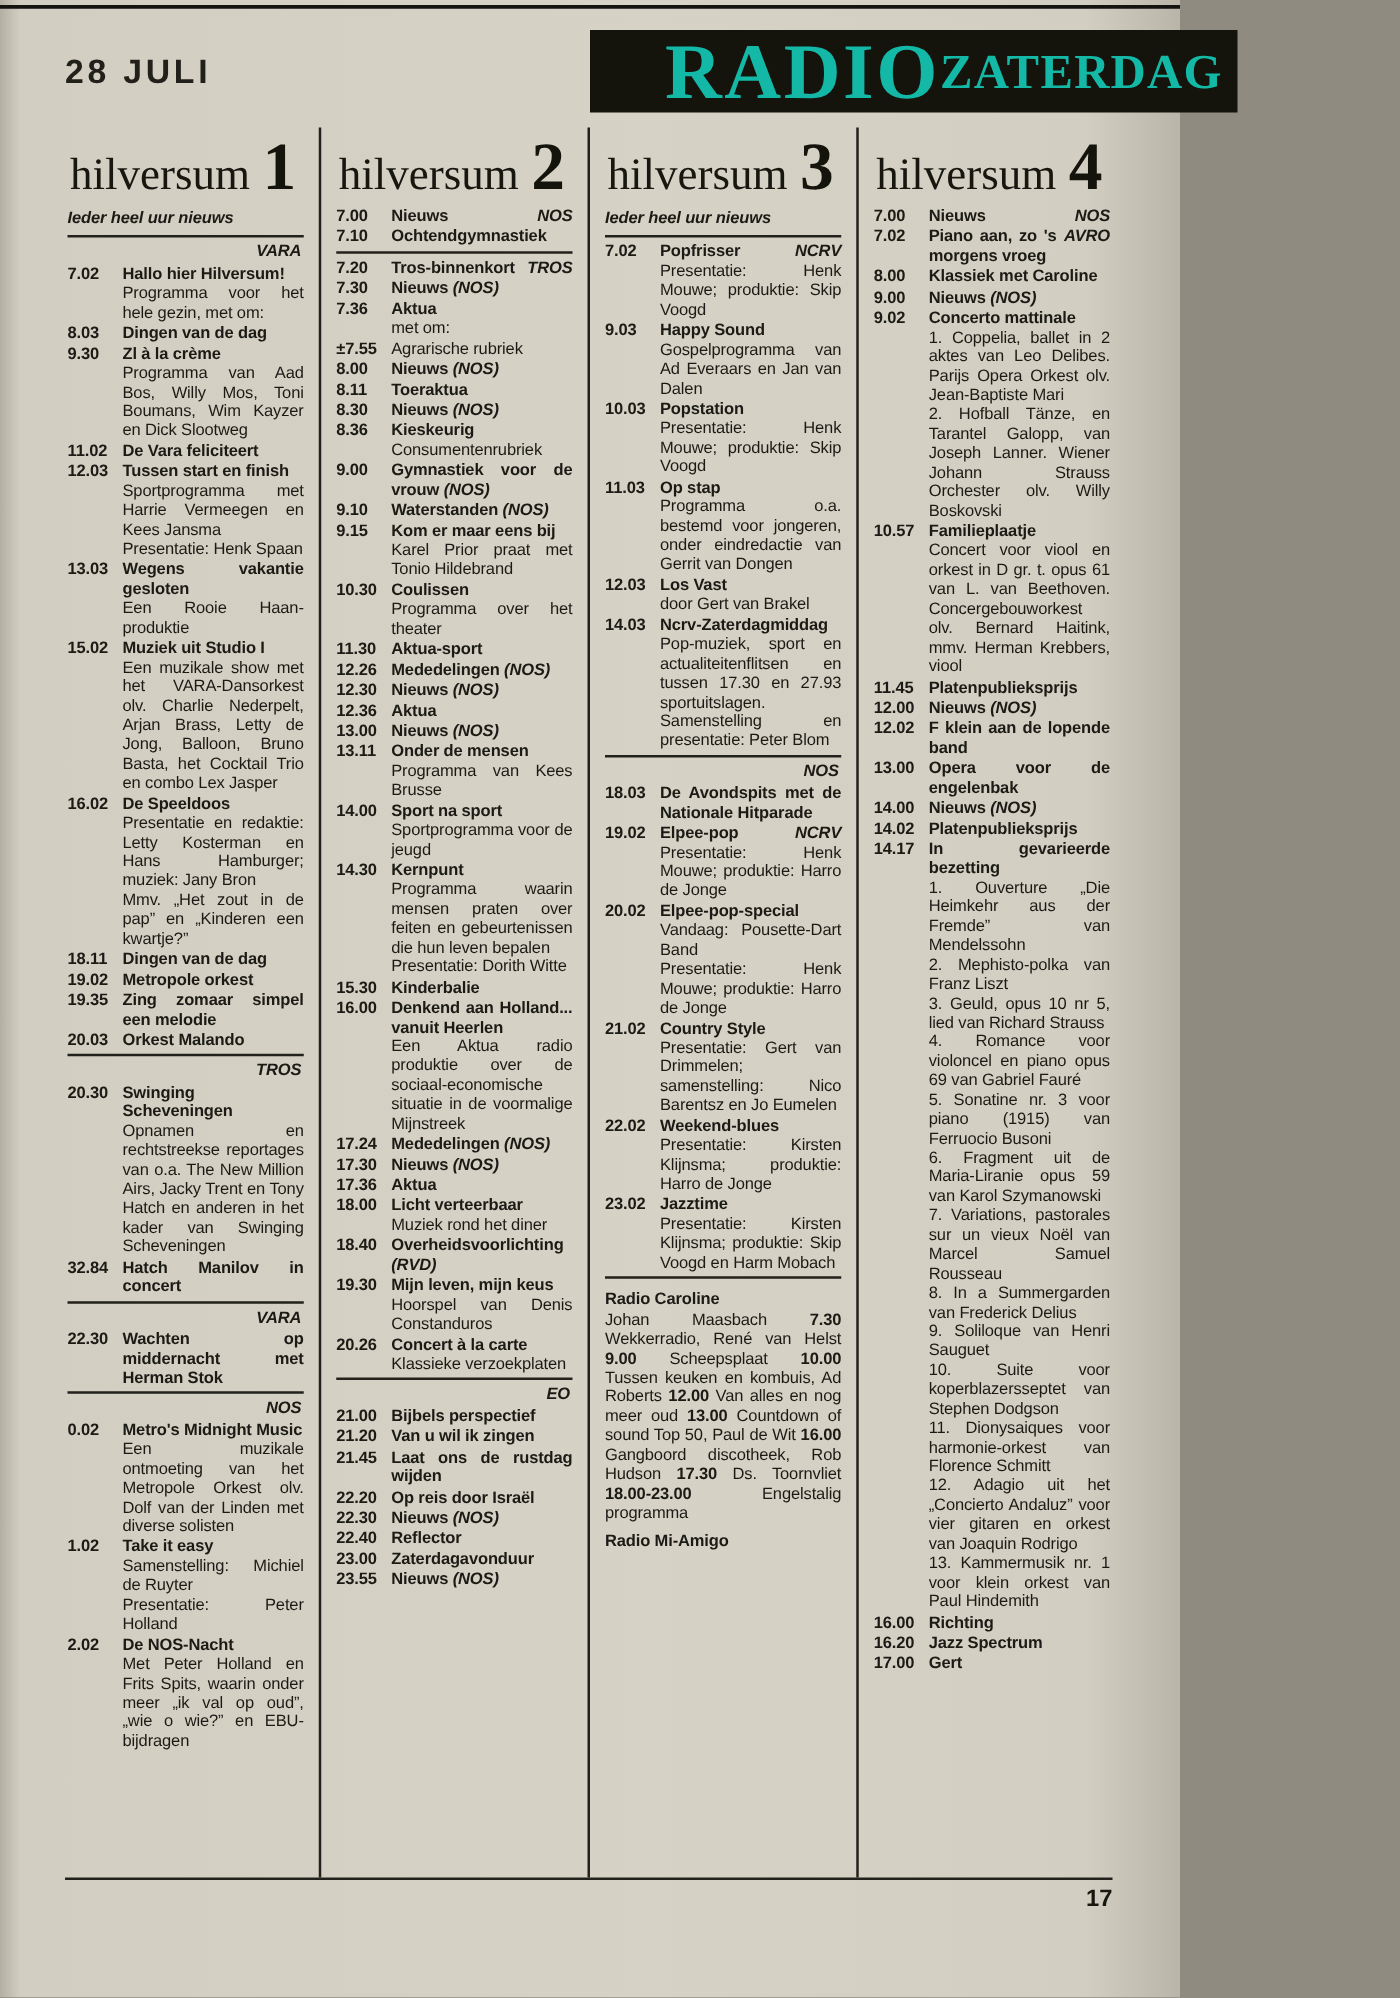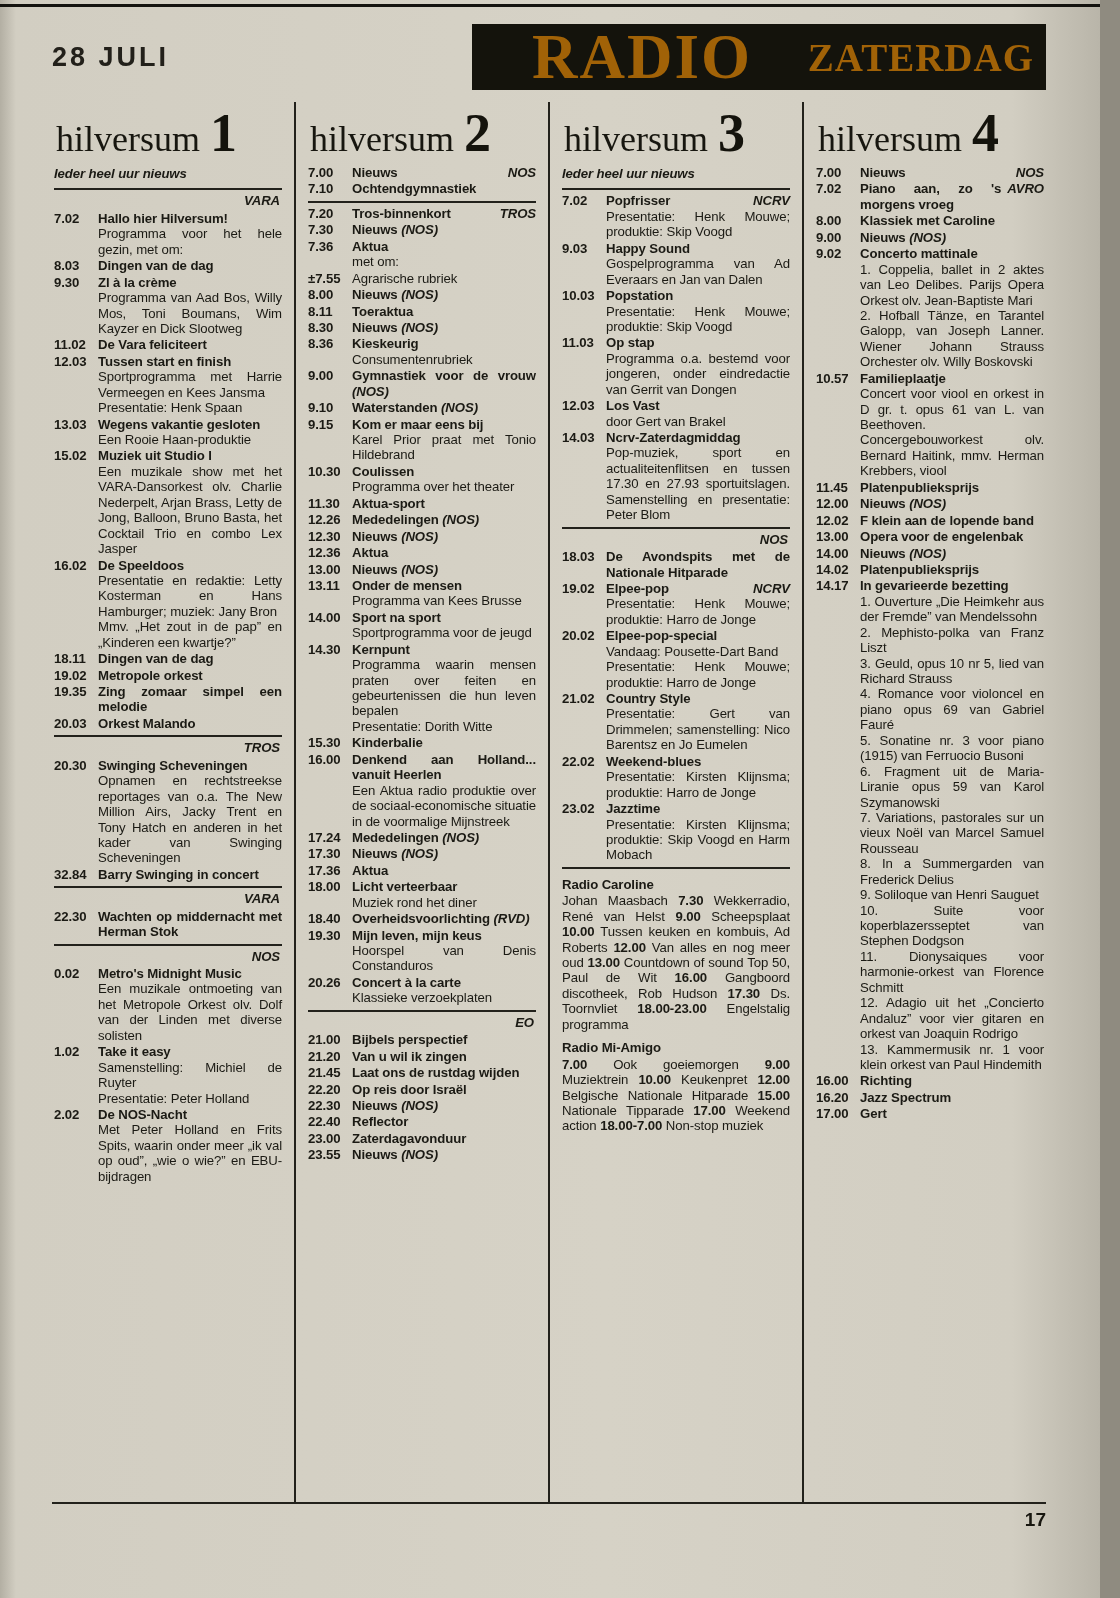--- a/index.html
+++ b/index.html
@@ -1,28 +1,28 @@
 <!DOCTYPE html>
 <html><head>
 <meta charset="utf-8">
 <style>
   html,body{margin:0;padding:0;}
   body{width:1120px;height:1598px;background:#8f8b80;overflow:hidden;}
-  .page{position:relative;width:1100px;height:1598px;box-sizing:border-box;
+  .page{position:relative;width:944px;height:1598px;box-sizing:border-box;
         padding:24px 54px 0 52px;
         background:linear-gradient(90deg,#b3afa3 0,#d2cec2 16px,#d6d2c6 55%,#d2cec2 92%,#b9b5a9 100%);
         font-family:"Liberation Sans",sans-serif;color:#1b1a14;}
   .page::before{content:"";position:absolute;top:4px;left:0;right:0;height:3px;background:#14130f;}
 
   
   .topbar{display:flex;align-items:stretch;height:66px;margin-bottom:12px;}
   .datebox{flex:0 0 420px;display:flex;align-items:center;
            font-weight:bold;font-size:27px;letter-spacing:3px;color:#22201a;}
   .blackbar{flex:1;background:#14130c;display:flex;align-items:center;
-            justify-content:space-between;padding:0 12px 0 60px;color:#a16207;}
+            justify-content:space-between;padding:0 12px 0 60px;color:#14b8a6;}
   .brand{font-family:"Liberation Serif",serif;font-weight:900;font-size:63px;line-height:1;letter-spacing:2px;}
   .day{font-family:"Liberation Serif",serif;font-weight:bold;font-size:39px;line-height:1;letter-spacing:1px;}
 
   
   .columns{display:flex;min-height:1400px;border-bottom:2px solid #22211b;}
   .col{flex:1 1 0;min-width:0;padding:0 12px 10px;}
   .col:first-child{padding-left:2px;}
   .col:last-child{padding-right:2px;}
   .col + .col{border-left:2px solid #22211b;}
   .colhead{display:flex;align-items:baseline;gap:10px;padding:10px 0 8px 2px;}
@@ -120,21 +120,21 @@
             <div class="pbody"><span class="ptitle">Orkest Malando</span></div>
           </div>
           <div class="rule"></div>
           <div class="netlabel">TROS</div>
           <div class="prog">
             <span class="time">20.30</span>
             <div class="pbody"><span class="ptitle">Swinging Scheveningen</span><p class="pdesc">Opnamen en rechtstreekse reportages van o.a. The New Million Airs, Jacky Trent en Tony Hatch en anderen in het kader van Swinging Scheveningen</p></div>
           </div>
           <div class="prog">
             <span class="time">32.84</span>
-            <div class="pbody"><span class="ptitle">Barry Swinging in concert</span></div>
+            <div class="pbody"><span class="ptitle">Hatch Manilov in concert</span></div>
           </div>
           <div class="rule"></div>
           <div class="netlabel">VARA</div>
           <div class="prog">
             <span class="time">22.30</span>
             <div class="pbody"><span class="ptitle">Wachten op middernacht met Herman Stok</span></div>
           </div>
           <div class="rule"></div>
           <div class="netlabel">NOS</div>
           <div class="prog">
@@ -375,21 +375,20 @@
             <div class="pbody"><span class="ptitle">Weekend-blues</span><p class="pdesc">Presentatie: Kirsten Klijnsma; produktie: Harro de Jonge</p></div>
           </div>
           <div class="prog">
             <span class="time">23.02</span>
             <div class="pbody"><span class="ptitle">Jazztime</span><p class="pdesc">Presentatie: Kirsten Klijnsma; produktie: Skip Voogd en Harm Mobach</p></div>
           </div>
           <div class="rule"></div>
           <div class="sechead">Radio Caroline</div>
           <div class="para">Johan Maasbach <b>7.30</b> Wekkerradio, René van Helst <b>9.00</b> Scheepsplaat <b>10.00</b> Tussen keuken en kombuis, Ad Roberts <b>12.00</b> Van alles en nog meer oud <b>13.00</b> Countdown of sound Top 50, Paul de Wit <b>16.00</b> Gangboord discotheek, Rob Hudson <b>17.30</b> Ds. Toornvliet <b>18.00-23.00</b> Engelstalig programma</div>
           <div class="sechead">Radio Mi-Amigo</div>
-          <div class="para"><b>7.00</b> Ook goeiemorgen <b>9.00</b> Muziektrein <b>10.00</b> Keukenpret <b>12.00</b> Belgische Nationale Hitparade <b>15.00</b> Nationale Tipparade <b>17.00</b> Weekend action <b>18.00-7.00</b> Non-stop muziek</div>
         </div>
     </section>
 
     <section class="col">
       <header class="colhead">
         <span class="stname">hilversum</span>
         <span class="stnum">4</span>
       </header>
       <div class="items">
           <div class="prog">

